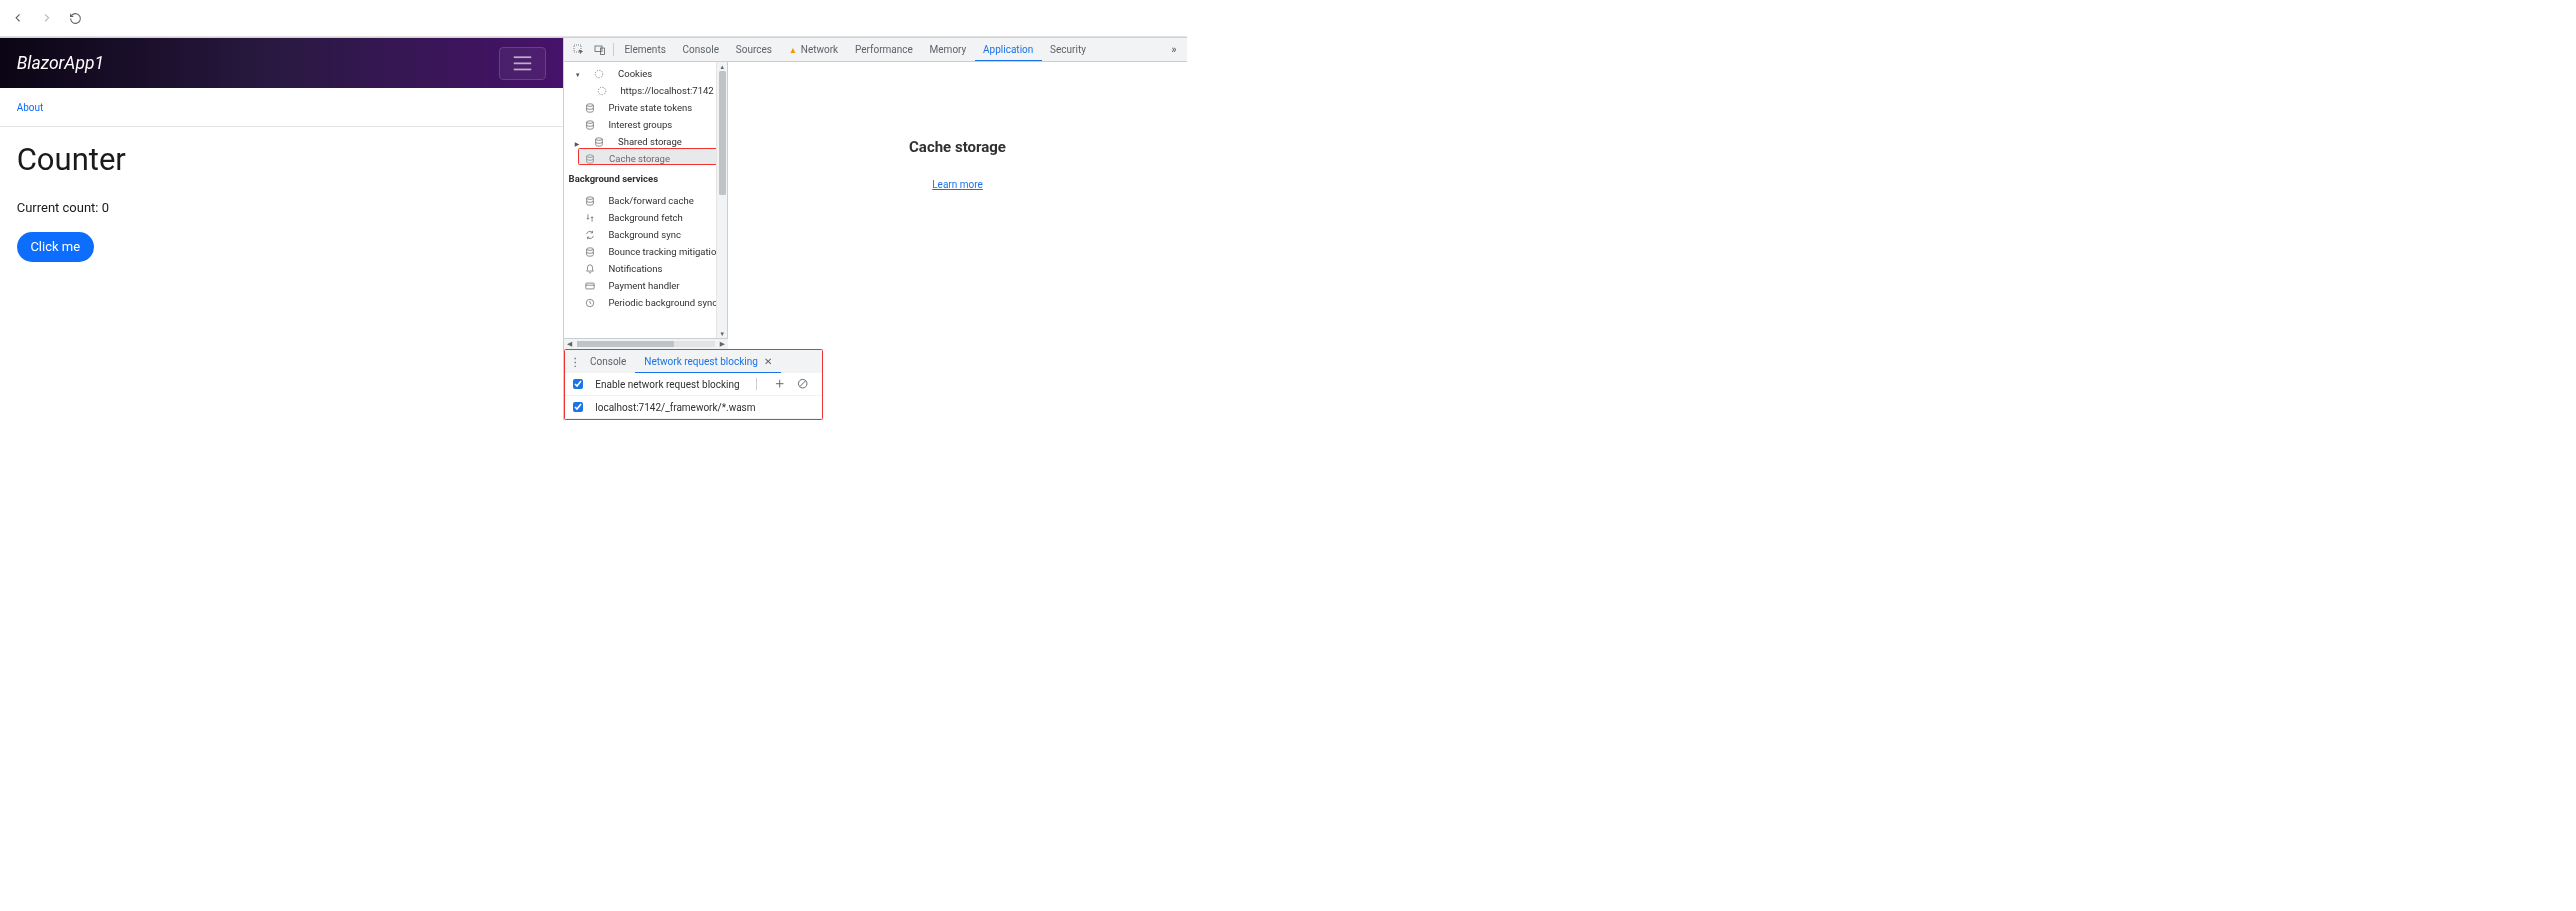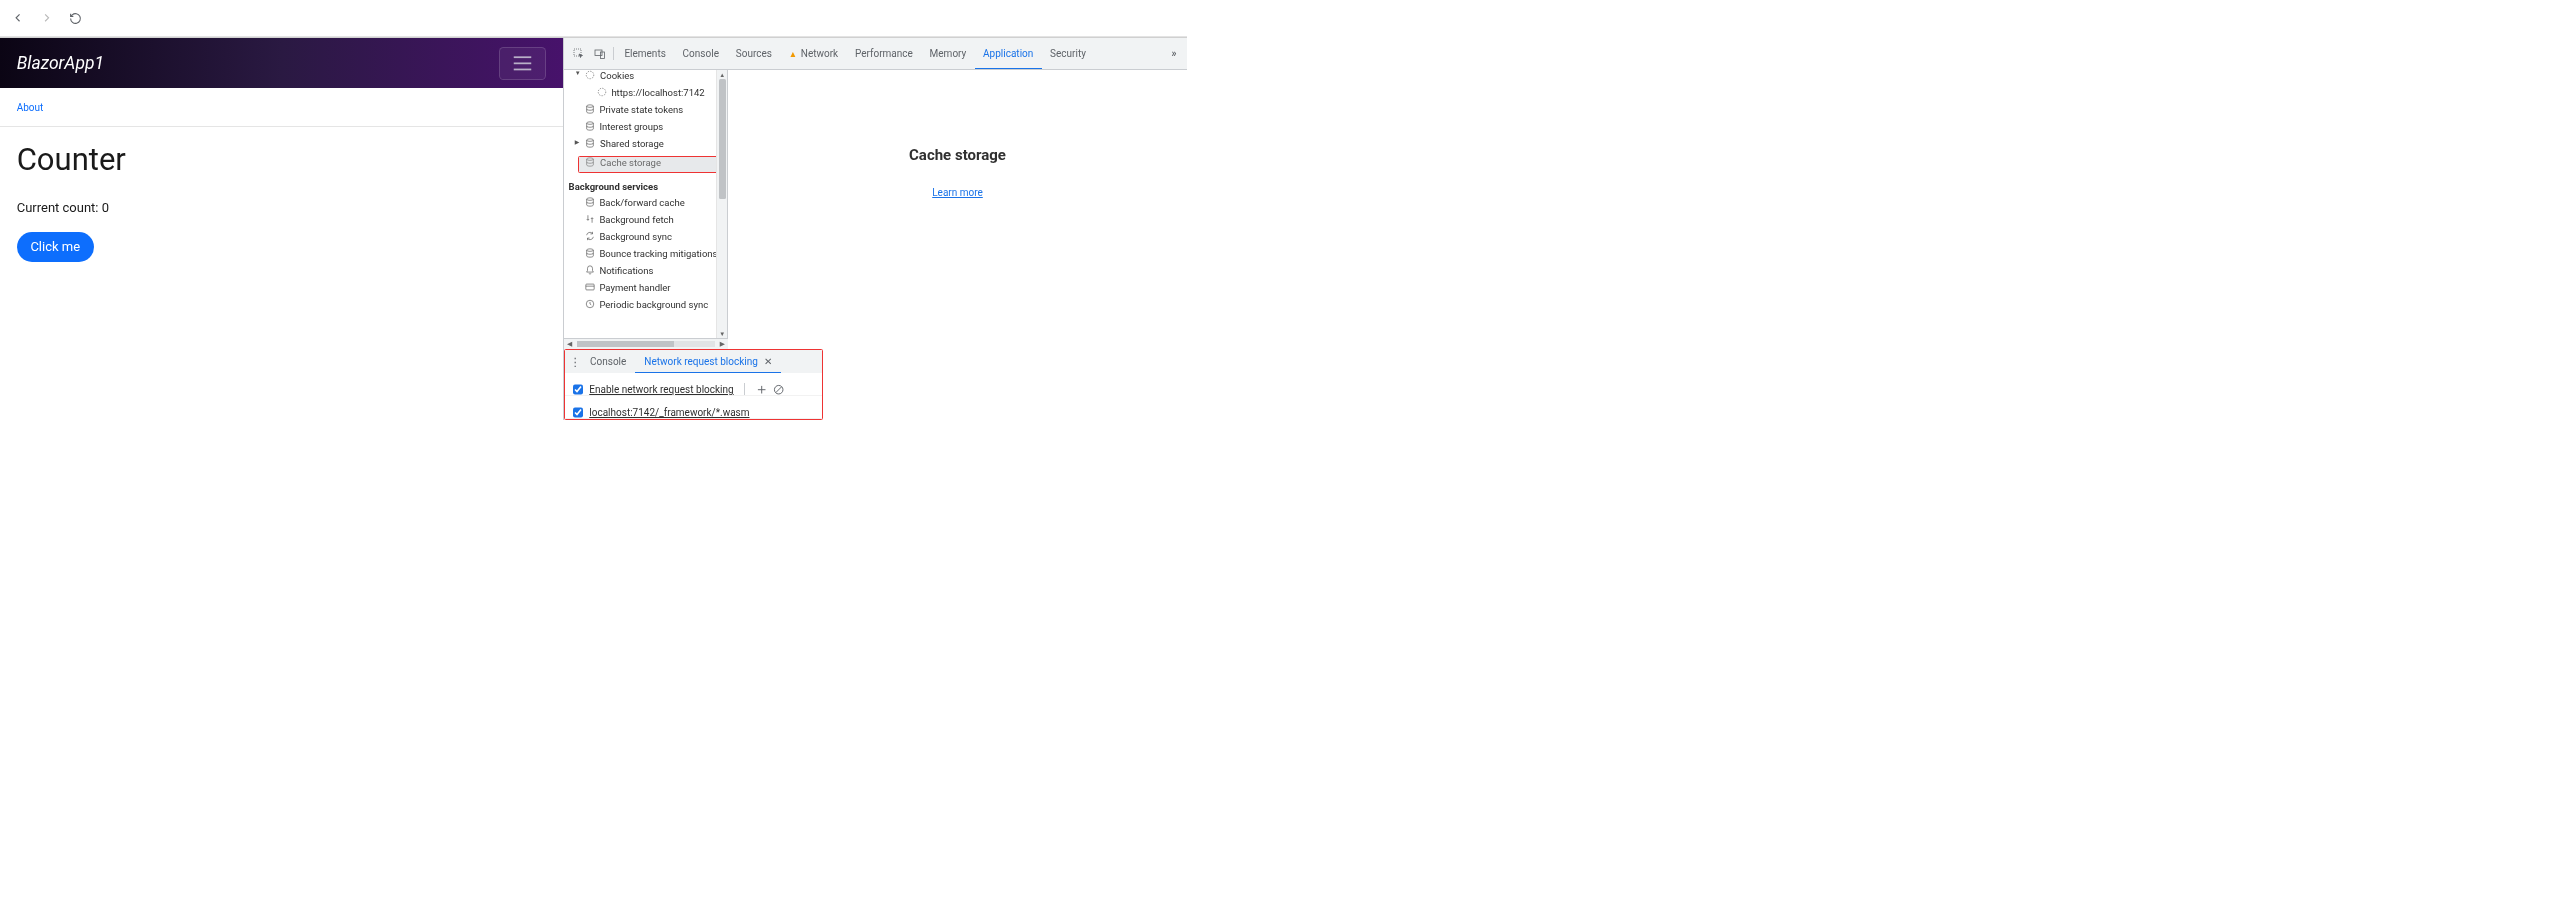--- a/index.html
+++ b/index.html
@@ -23,32 +23,32 @@
 .hamburger { width: 47px; height: 33px; border: 0.8px solid rgba(255,255,255,0.15); border-radius: 4.6px; display: flex; align-items: center; justify-content: center; background: rgba(255,255,255,0.05); }
 .hamburger svg { stroke: #b9b0c8; }
 .about-link { padding: 13.7px 16.7px; color: #0d6efd; font-size: 10px; border-bottom: 0.8px solid #e5e5e5;}
 .content { padding: 13.7px 16.7px; }
 .content h1 { font-size: 31px; font-weight: 400; margin-bottom: 22px; color: #1a1a1a; }
 .count-line { font-size: 13px; margin-bottom: 16.7px; color: #1a1a1a; }
 .btn-primary { background: #0d6efd; color: #fff; border: none; padding: 7.6px 13.7px; font-size: 13px; border-radius: 15px; cursor: pointer; }
 
 
 .devtools { flex: 1; display: flex; flex-direction: column; border-left: 0.8px solid #cacdd1; background: #fff; }
-.dt-tabs { height: 32px; background: #f1f3f4; display: flex; align-items: center; border-bottom: 0.8px solid #cacdd1; padding: 0 4.6px; font-size: 10px; color: #5f6368; gap: 0; }
+.dt-tabs { height: 24px; background: #f1f3f4; display: flex; align-items: center; border-bottom: 0.8px solid #cacdd1; padding: 0 4.6px; font-size: 10px; color: #5f6368; gap: 0; }
 .dt-tabs .dt-icon { width: 21px; display: flex; justify-content: center; align-items: center; color: #5f6368; }
 .dt-tabs .tab { padding: 0 8.4px; height: 100%; display: flex; align-items: center; gap: 3.8px; cursor: pointer; white-space: nowrap; }
 .dt-tabs .tab.active { color: #1a73e8; border-bottom: 1.5px solid #1a73e8; }
 .dt-tabs .warn-tri { color: #f29900; font-size: 8.4px; }
 .dt-tabs .sep { width: 0.8px; height: 13.7px; background: #cacdd1; margin: 0 2.3px; }
 .dt-tabs .more { margin-left: auto; padding: 0 6px; font-weight: bold; }
 
 .dt-body { display: flex; flex: 1; min-height: 0; }
 .dt-sidebar { width: 164px; border-right: 0.8px solid #cacdd1; overflow-y: hidden; position: relative; background: #fff; font-size: 9.5px; color: #303030; }
 
-.tree-row { display: flex; align-items: flex-start; height: 17px; padding-left: 10.7px; gap: 4px; white-space: nowrap; cursor: pointer;}
+.tree-row { display: flex; align-items: flex-end; height: 17px; padding-left: 10.7px; gap: 13px; white-space: nowrap; cursor: pointer;}
 .tree-row .tri { width: 6px; font-size: 6px; color: #555; display: inline-block; }
 .tree-row .tri.down { transform: translateY(-0.8px); }
 .tree-row.l1 { padding-left: 20px; }
 .tree-row.l2 { padding-left: 32px; }
 .tree-row.selected { background: #e7e9eb; color: #6a6a6a; }
 .tree-row .ticon { width: 11.4px; display:flex; justify-content:center; color:#555; }
 .section-header { padding: 7.6px 4.6px 4.6px 4.6px; font-weight: 700; font-size: 9.5px; color: #303030; }
 .red-rect { border: 1.5px solid #e33; border-radius: 1.5px; }
 
 .dt-main { flex: 1; display: flex; flex-direction: column; align-items: center; justify-content: flex-start; padding-top: 76px; color: #303030; }
@@ -60,21 +60,21 @@
 .hstrip .track{ flex:1; height:6px; background:#e1e3e5; margin:0 4.6px; position:relative;}
 .hstrip .thumb{ position:absolute; left:0; width:70%; height:100%; background:#c0c3c6;}
 
 
 .drawer { border-top: 0.8px solid #cacdd1; background:#fff; }
 .drawer-tabs { height: 23px; background: #f1f3f4; display: flex; align-items: center; padding: 0 4.6px; font-size: 10px; gap: 0; color:#5f6368;}
 .drawer-tabs .dtab { padding: 0 9px; height:100%; display:flex; align-items:center; gap:4.6px; cursor: pointer;}
 .drawer-tabs .dtab.active { color: #1a73e8; border-bottom: 1.5px solid #1a73e8;}
 .drawer-tabs .close-x { font-size:10px; color:#5f6368; cursor:pointer; margin-left:1.5px;}
 .drawer-body { padding: 0; }
-.drawer-row { height: 23px; display: flex; align-items: flex-end; padding: 0 7.6px; font-size: 10px; gap: 6px; color:#303030; border-bottom: 0.8px solid #f2f2f2; text-decoration: underline;}
+.drawer-row { height: 23px; display: flex; align-items: center; padding: 0 7.6px; font-size: 10px; gap: 12px; color:#303030; border-bottom: 0.8px solid #f2f2f2;}
 .drawer-row input[type=checkbox] { width: 10.7px; height: 10.7px; accent-color: #1a73e8;}
 .drawer-row .vsep { width:0.8px; height:12px; background:#cacdd1; margin:0 4.6px;}
 .drawer-row .ico-btn { color:#5f6368; cursor:pointer; font-size:11.4px; display:flex; align-items:center;}
 
 .drawer-highlight { border: 1.5px solid #e33; border-radius: 1.5px; }
 
 
 .vscroll { position:absolute; top:0; right:0; width:10.7px; height:100%; background:#f1f3f4; border-left:0.8px solid #e5e5e5; display:flex; flex-direction:column; align-items:center;}
 .vscroll .arr { height:9px; font-size:6px; color:#666; display:flex; align-items:center;}
 .vscroll .track { flex:1; width:100%; position:relative;}

